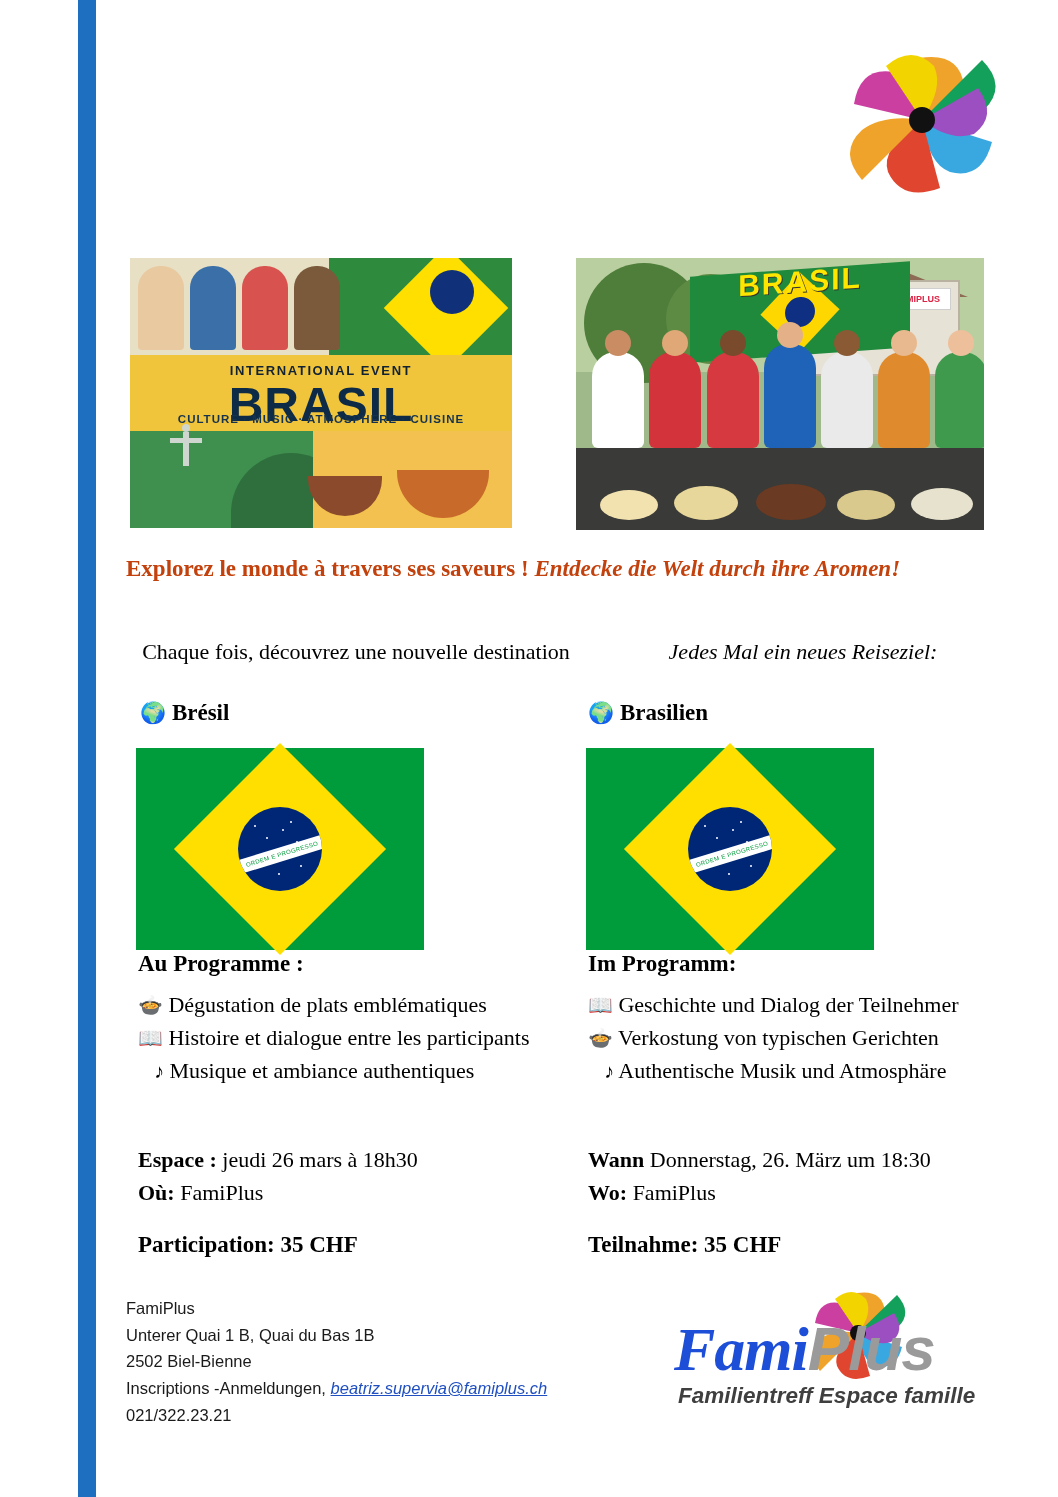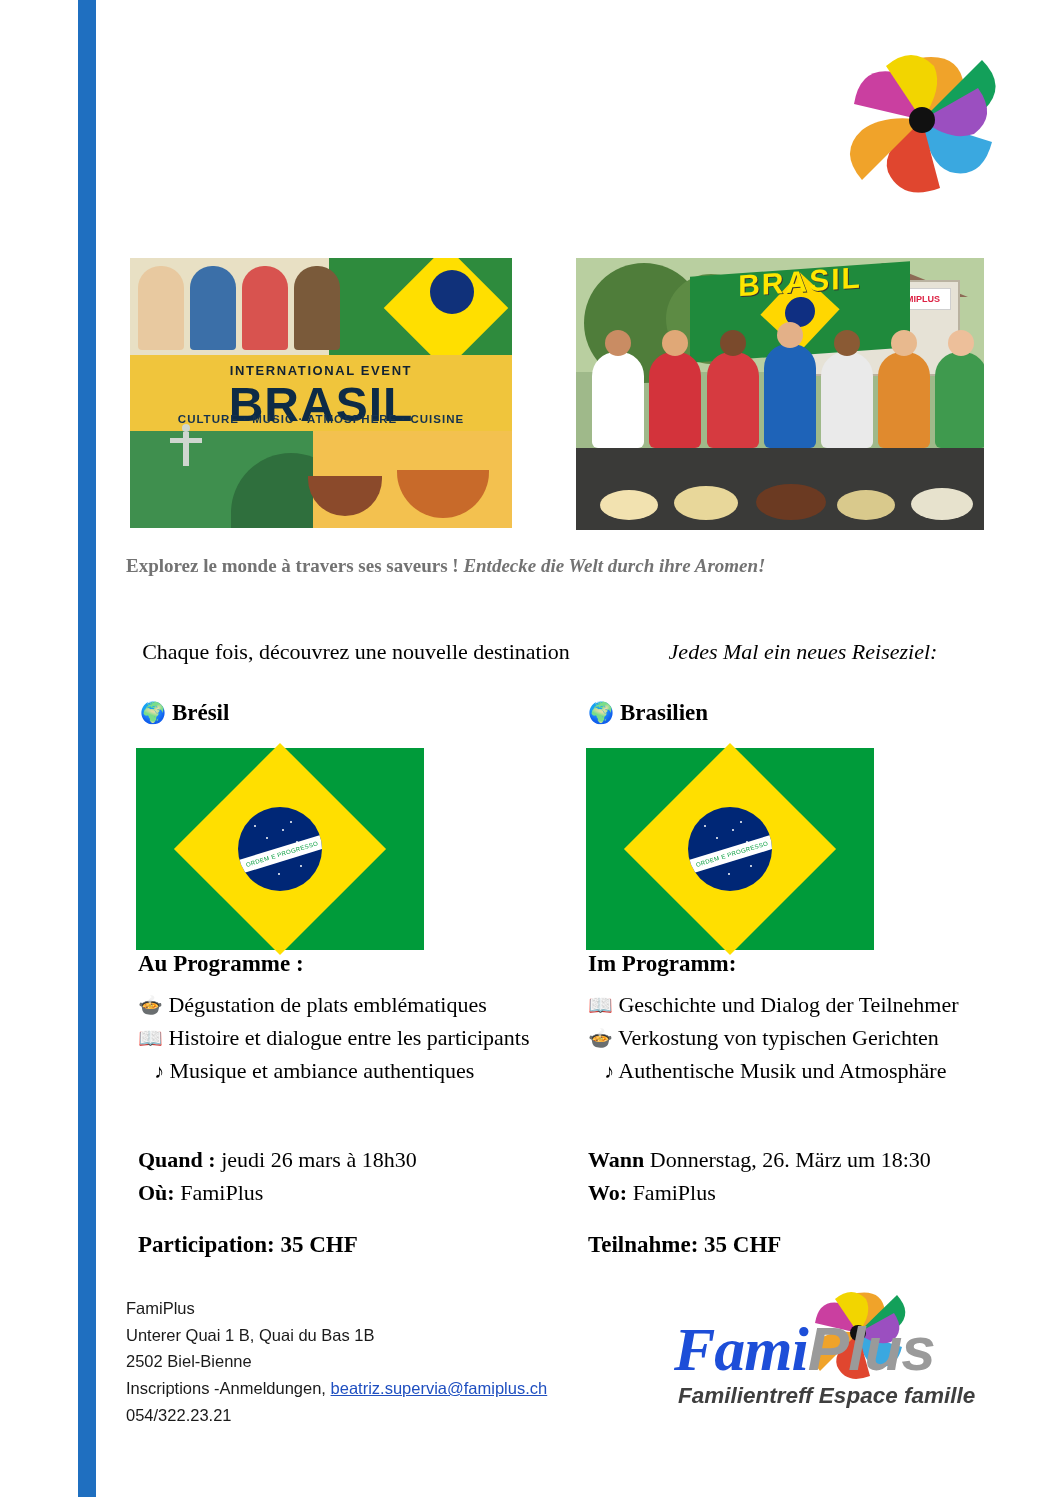--- a/index.html
+++ b/index.html
@@ -83,23 +83,23 @@
     width: 408px;
     height: 272px;
     overflow: hidden;
   }
   
   .intro {
     position: absolute;
     top: 553px;
     left: 0;
     width: 880px;
-    font-size: 19px;
+    font-size: 23px;
     line-height: 1.35;
-    color: #737373;
+    color: #c2410c;
   }
   .intro b { font-weight: bold; }
   .intro i { font-style: italic; font-weight: bold; }
 
   .subline {
     position: absolute;
     top: 637px;
     left: 0;
     width: 900px;
     height: 60px;
@@ -237,20 +237,21 @@
     top: 1295px;
     width: 560px;
     font-family: "Liberation Sans", sans-serif;
     font-size: 16.5px;
     line-height: 1.62;
     color: #1a1a1a;
   }
   .footer a {
     color: #1f4fc0;
     text-decoration: underline;
+    font-style: italic;
   }
   
   .famiplus {
     position: absolute;
     left: 548px;
     top: 1295px;
     width: 350px;
     height: 150px;
   }
   .fp-word {
@@ -538,21 +539,21 @@
         <span>Verkostung von typischen Gerichten</span>
       </p>
       <p style="padding-left:16px;">
         <span class="icon">♪</span>
         <span>Authentische Musik und Atmosphäre</span>
       </p>
     </div>
 
     <div class="when when-fr">
       <div>
-        <b>Quand :</b>
+        <b>Espace :</b>
         <span>jeudi 26 mars à 18h30</span>
       </div>
       <div>
         <b>Où:</b>
         <span>FamiPlus</span>
       </div>
     </div>
 
     <div class="when when-de">
       <div>
@@ -569,21 +570,21 @@
     <div class="part part-de">Teilnahme: 35 CHF</div>
 
     <div class="footer">
       <div>FamiPlus</div>
       <div>Unterer Quai 1 B, Quai du Bas 1B</div>
       <div>2502 Biel-Bienne</div>
       <div>
         <span>Inscriptions -Anmeldungen,</span>
         <a href="#">beatriz.supervia@famiplus.ch</a>
       </div>
-      <div>054/322.23.21</div>
+      <div>021/322.23.21</div>
     </div>
 
     <div class="famiplus">
       <div class="fp-pin">
         <svg viewBox="0 0 112 112" width="112" height="112">
           <path d="M56 56 L55 16 Q80 12 83 34 Q84 50 56 56 Z" fill="#f0a32a"></path>
           <path d="M56 56 L95 18 Q111 36 96 50 Q83 62 56 56 Z" fill="#13a05a"></path>
           <path d="M56 56 L100 70 Q94 94 73 89 Q60 84 56 56 Z" fill="#3aa8e0"></path>
           <path d="M56 56 L68 99 Q44 108 35 89 Q30 74 56 56 Z" fill="#e0462f"></path>
           <path d="M56 56 L18 94 Q3 76 18 62 Q32 52 56 56 Z" fill="#f0a32a"></path>

